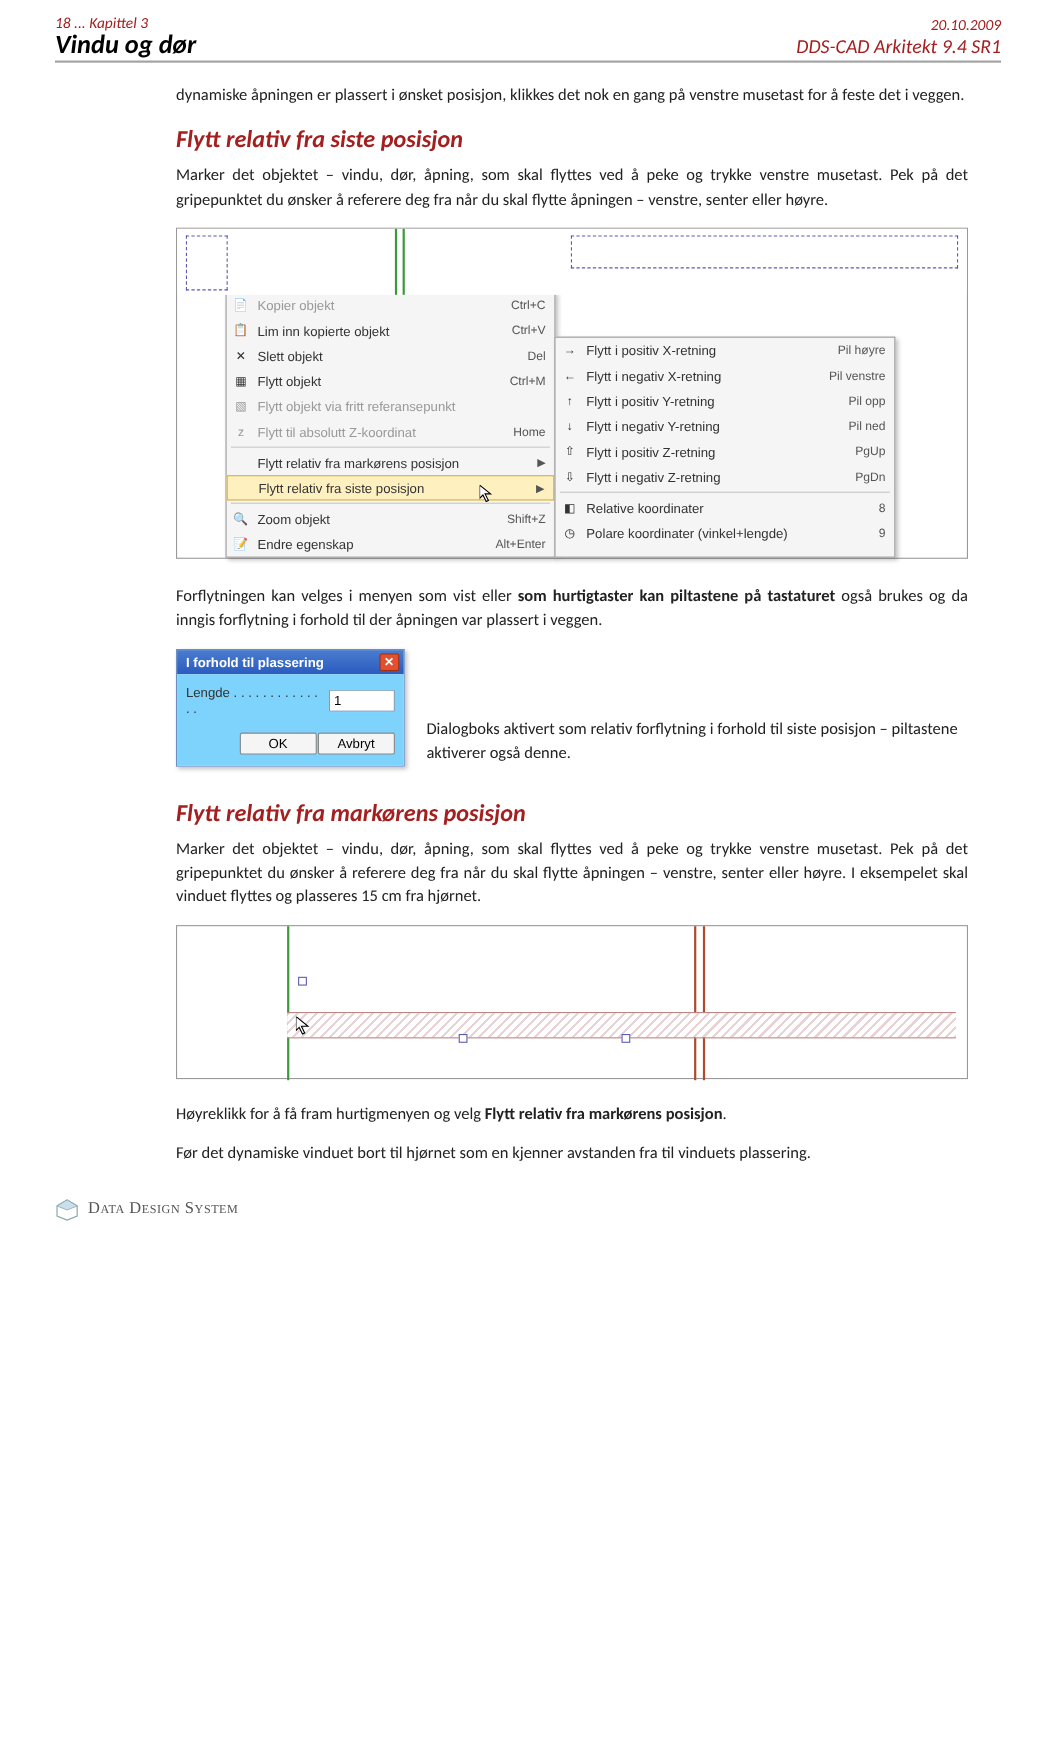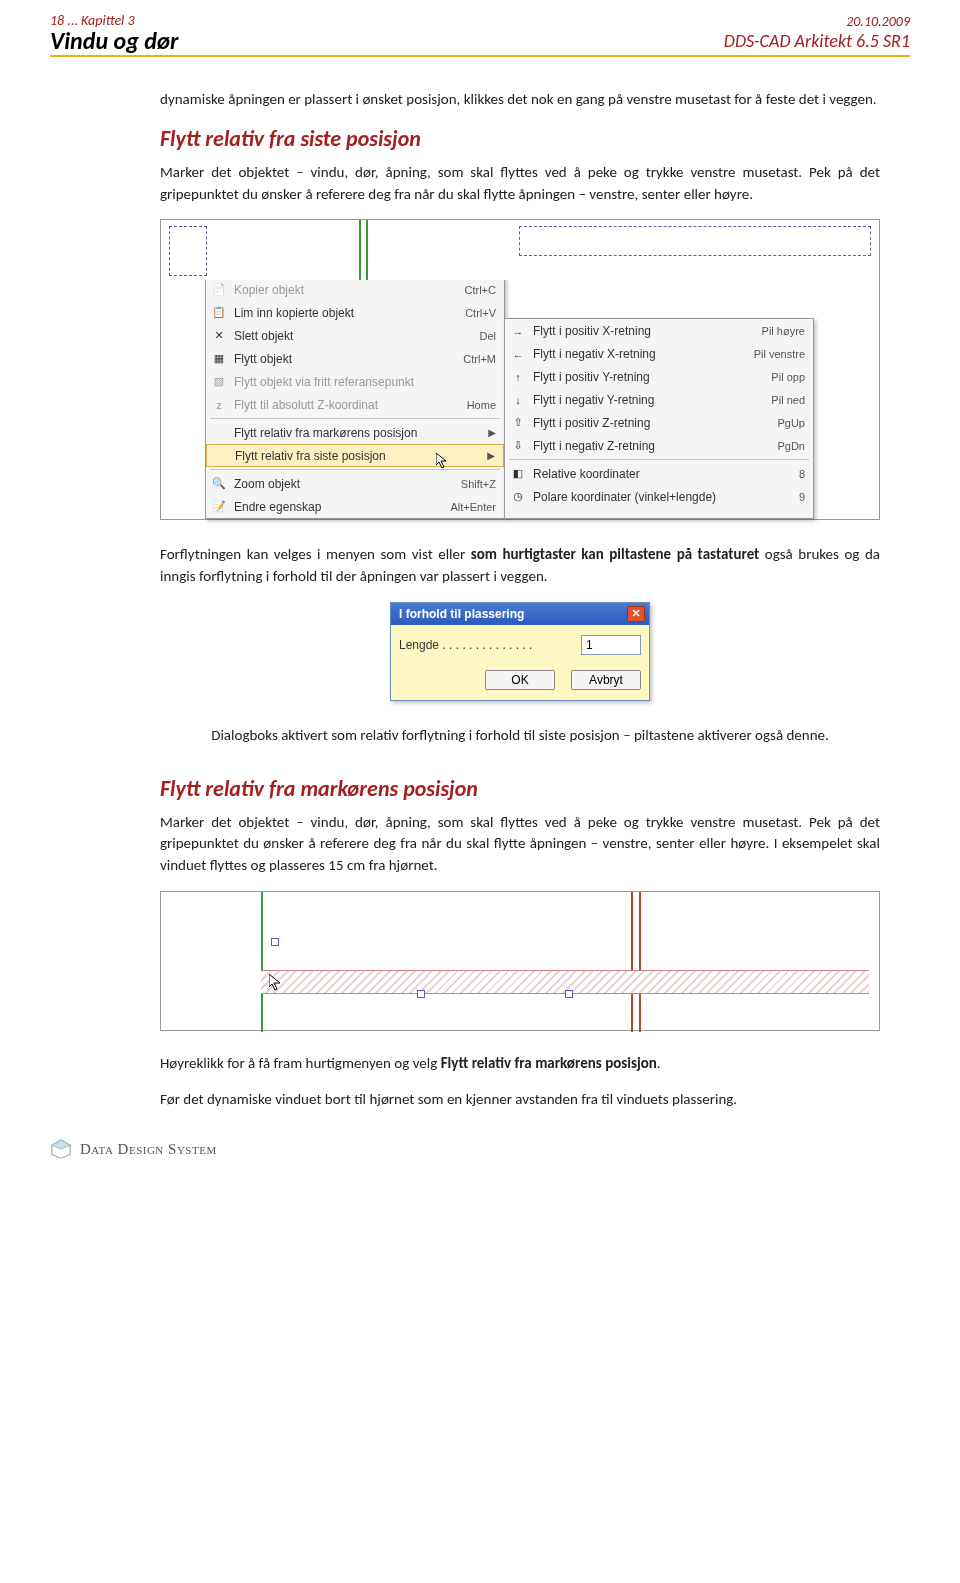--- a/index.html
+++ b/index.html
@@ -1,18 +1,18 @@
 <!DOCTYPE html>
 <html><head>
 <meta charset="utf-8">
 <style>
   * { box-sizing: border-box; margin: 0; padding: 0; }
   body { font-family: "Segoe UI", Calibri, Arial, sans-serif; background: #fff; width: 960px; font-size: 14px; color: #222; }
   .page { padding: 12px 50px 30px 50px; }
-  .hdr { display: flex; justify-content: space-between; align-items: center; border-bottom: 2px solid #eab308; padding-bottom: 2px; margin-bottom: 32px; }
+  .hdr { display: flex; justify-content: space-between; align-items: flex-end; border-bottom: 2px solid #a3a3a3; padding-bottom: 2px; margin-bottom: 20px; }
   .hdr-left { }
   .hdr-right { text-align: right; }
   .chapter { font-style: italic; color: #a42020; font-size: 14px; }
   .title { font-style: italic; font-weight: 600; color: #000000; font-size: 24px; line-height: 1; }
   .date { font-style: italic; color: #a42020; font-size: 14px; }
   .product { font-style: italic; color: #a42020; font-size: 18px; font-weight: 500; }
   .content { padding-left: 110px; padding-right: 30px; }
   .para { font-size: 15px; line-height: 1.45; text-align: justify; margin-bottom: 14px; }
   .h2 { font-style: italic; font-weight: 700; color: #a42020; font-size: 22px; margin: 12px 0 10px 0; }
   
@@ -27,29 +27,29 @@
   .mi { display:flex; align-items:center; height:23px; padding:0 8px 0 4px; gap:6px; color:#333; }
   .mi.disabled { color:#999; }
   .mi.hover { background:#fff0c0; border:1px solid #d4b040; height:23px; }
   .mi .ic { width:18px; height:16px; display:flex; align-items:center; justify-content:center; font-size:11px; }
   .mi .lab { flex:1; }
   .mi .sc { color:#555; font-size:11px; padding-left:6px; }
   .mi .arr { font-size:10px; color:#555; }
   .sep { height:1px; background:#c8c8c8; margin:2px 4px; }
   .cursor-img { position:relative; left:230px; top:-14px; height:0;}
   
-  .dlg-row { display:flex; gap:20px; align-items:center; margin: 6px 0 28px 0; flex-direction: column;}
+  .dlg-row { display:flex; gap:20px; align-items:flex-end; margin: 6px 0 28px 0;}
   .dlg { width: 260px; border:1px solid #6b8fc0; font-family: Tahoma, Arial, sans-serif; font-size:12px; box-shadow: 2px 2px 4px rgba(0,0,0,0.25); }
   .dlg-titlebar { background: linear-gradient(#4a7ccf,#2a5bbf); color:#fff; display:flex; align-items:center; justify-content:space-between; padding:3px 4px 3px 8px; font-weight:bold; }
   .dlg-close { width:18px; height:16px; background:#e25030; border:1px solid #a03010; color:#fff; display:flex; align-items:center; justify-content:center; font-size:11px; font-weight:bold; border-radius:2px; }
-  .dlg-body { background:#fef9c3; padding:10px 8px; }
+  .dlg-body { background:#7dd3fc; padding:10px 8px; }
   .dlg-field { display:flex; align-items:center; gap:6px; margin-bottom:8px;}
   .dlg-label { flex:1; color:#333; }
   .dlg-input { width:60px; border:1px solid #7f9db9; padding:2px 4px; background:#fff; font-size:12px;}
-  .dlg-buttons { display:flex; justify-content:flex-end; gap:16px;margin-top:15px;}
+  .dlg-buttons { display:flex; justify-content:flex-end; gap:1px;margin-top:15px;}
   .dlg-btn { border:1px solid #888; background:#f5f5f5; padding:2px 0; width:70px; font-size:12px; border-radius:2px; }
   .cap { font-size:15px; line-height:1.45; margin-top:4px; }
   
   .shot2 { border:1px solid #999; height:140px; position:relative; margin: 6px 0 22px 0; background:#fff; font-family: Tahoma, Arial, sans-serif; font-size:11px; }
   .wall { position:absolute; left:100px; right:10px; top:78px; height:24px; background:repeating-linear-gradient(135deg,#e8d4d4 0,#e8d4d4 2px,#fff 2px,#fff 6px); border-top:1px solid #b88; border-bottom:1px solid #b88; }
   .vline { position:absolute; top:0; width:2px; height:140px; background:#3a9a3a; }
   .tooltip { position:absolute; left:128px; top:24px; background:#ffffe0; border:1px solid #999; padding:2px 6px; font-size:11px; color:#333; line-height:1.3; }
   .cursor2 { position:absolute; left:108px; top:82px; font-size:18px; }
   .marker { position:absolute; width:8px; height:8px; border:1px solid #5b5bb5; background:#fff; }
   
@@ -64,21 +64,21 @@
 
 <div class="page">
 
   <div class="hdr">
     <div class="hdr-left">
       <div class="chapter">18 ... Kapittel 3</div>
       <div class="title">Vindu og dør</div>
     </div>
     <div class="hdr-right">
       <div class="date">20.10.2009</div>
-      <div class="product">DDS-CAD Arkitekt 6.5 SR1</div>
+      <div class="product">DDS-CAD Arkitekt 9.4 SR1</div>
     </div>
   </div>
 
   <div class="content">
     <p class="para">dynamiske åpningen er plassert i ønsket posisjon, klikkes det nok en gang på venstre musetast for å feste det i veggen.</p>
 
     <div class="h2">Flytt relativ fra siste posisjon</div>
     <p class="para">Marker det objektet – vindu, dør, åpning, som skal flyttes ved å peke og trykke venstre musetast. Pek på det gripepunktet du ønsker å referere deg fra når du skal flytte åpningen – venstre, senter eller høyre.</p>
 
     <div class="shot1">

